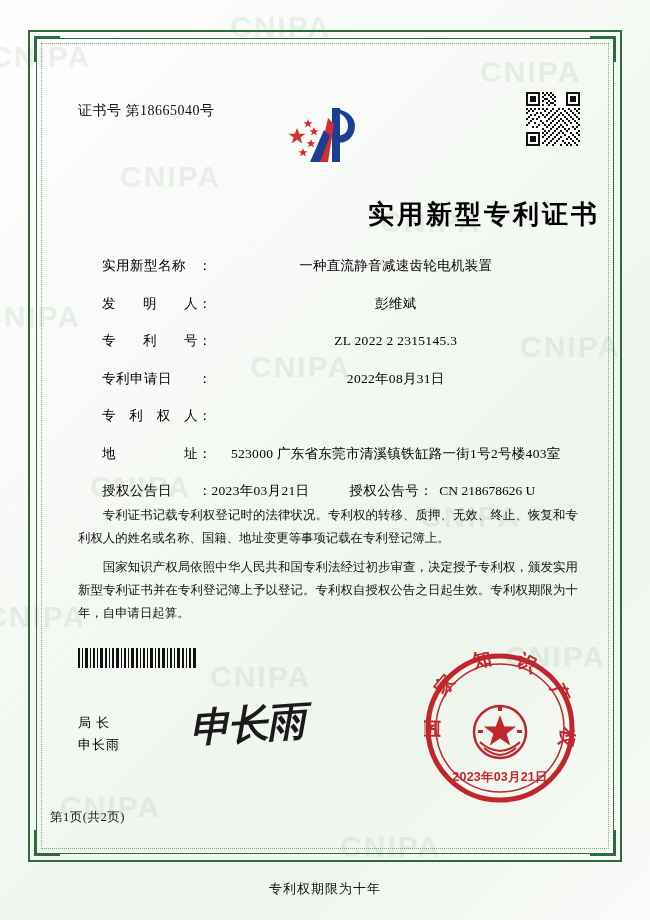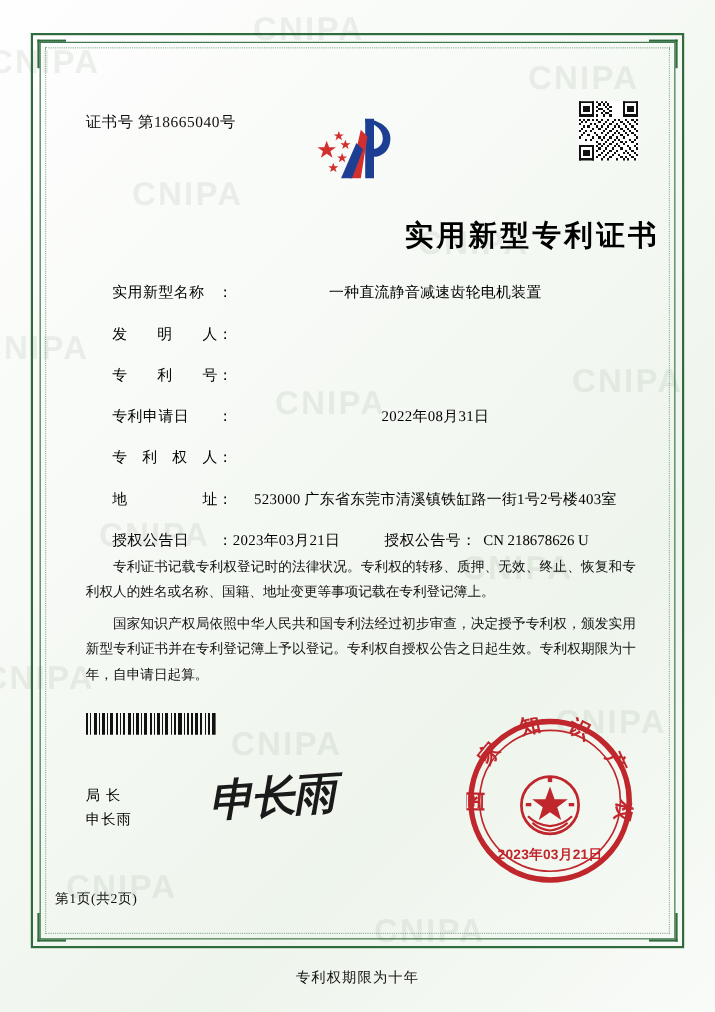--- a/index.html
+++ b/index.html
@@ -519,28 +519,30 @@
         <span class="colon">：</span>
         <span class="val">一种直流静音减速齿轮电机装置</span>
       </div>
       <div class="row">
         <span class="lbl spread">
             <span>发</span>
             <span>明</span>
             <span>人</span>
           </span>
         <span class="colon">：</span>
+        <span class="val">彭维斌</span>
       </div>
       <div class="row">
         <span class="lbl spread">
             <span>专</span>
             <span>利</span>
             <span>号</span>
           </span>
         <span class="colon">：</span>
+        <span class="val">ZL 2022 2 2315145.3</span>
       </div>
       <div class="row">
         <span class="lbl">专利申请日</span>
         <span class="colon">：</span>
         <span class="val">2022年08月31日</span>
       </div>
       <div class="row">
         <span class="lbl spread">
             <span>专</span>
             <span>利</span>

